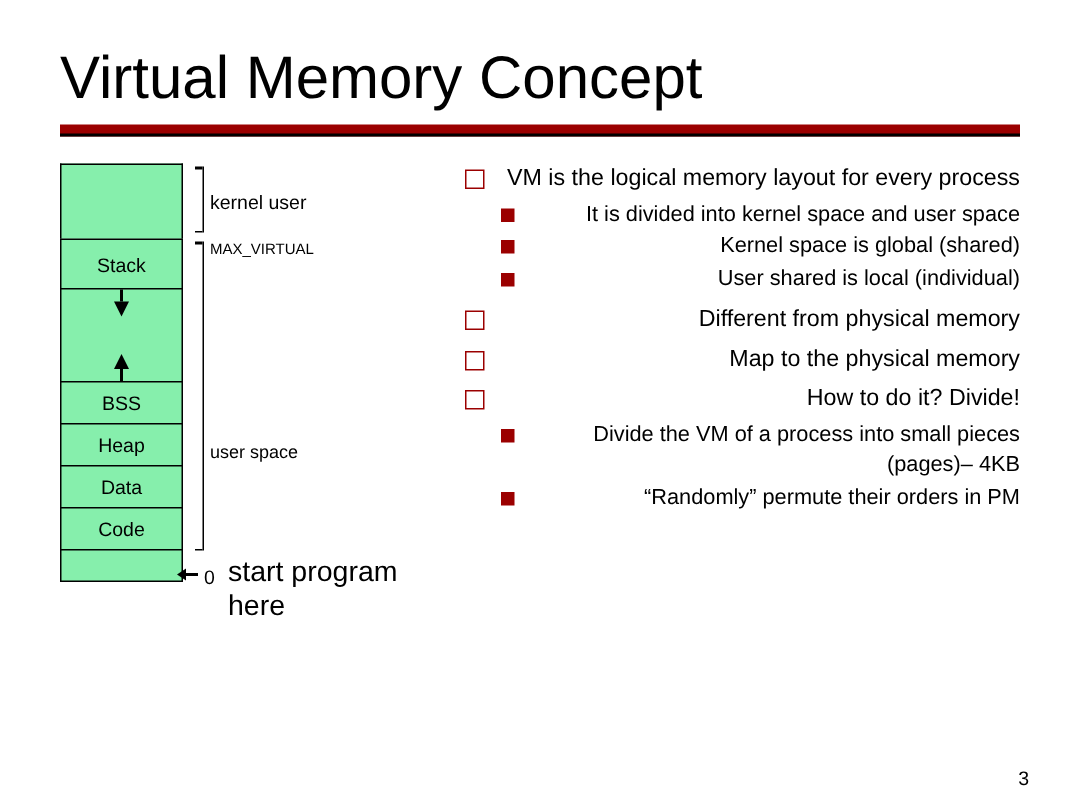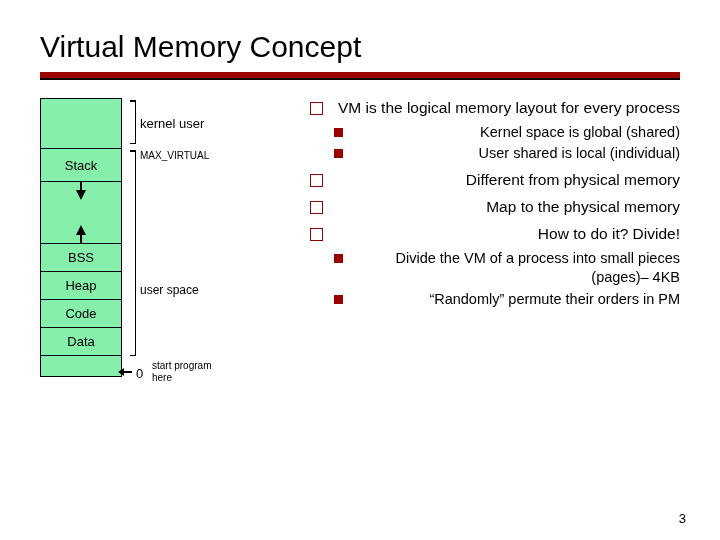--- a/index.html
+++ b/index.html
@@ -8,21 +8,21 @@
     height: 540px;
     background: #fff;
     font-family: Verdana, Geneva, sans-serif;
     position: relative;
     overflow: hidden;
   }
   .slide {
     padding: 30px 40px 20px 40px;
   }
   .title {
-    font-size: 30px;
+    font-size: 40px;
     font-weight: normal;
     color: #000;
     margin-bottom: 8px;
   }
   .title-underline {
     height: 8px;
     background: #9b0000;
     border-bottom: 2px solid #000;
     margin-bottom: 18px;
   }
@@ -104,21 +104,21 @@
     font-size: 12px;
   }
   .label-zero {
     position: absolute;
     left: 96px; top: 268px;
     font-size: 13px;
   }
   .label-start {
     position: absolute;
     left: 112px; top: 262px;
-    font-size: 10px;
+    font-size: 19px;
     line-height: 1.2;
   }
   .brace {
     position: absolute;
     left: 82px;
     width: 14px;
     border-right: 1.5px solid #000;
   }
   .brace-kernel { top: 2px; height: 44px; }
   .brace-kernel::before, .brace-kernel::after,
@@ -190,40 +190,41 @@
     <div class="diagram-col">
       <div class="mem-stack">
         <div class="mem-box box-kernel"></div>
         <div class="mem-box box-stack">Stack</div>
         <div class="mem-box box-gap">
           <div class="arrow-down"></div>
           <div class="arrow-up"></div>
         </div>
         <div class="mem-box box-bss">BSS</div>
         <div class="mem-box box-heap">Heap</div>
+        <div class="mem-box box-data">Data</div>
         <div class="mem-box box-code">Code</div>
-        <div class="mem-box box-data">Data</div>
         <div class="mem-box box-bottom"></div>
       </div>
       <div class="brace brace-kernel"></div>
       <div class="brace brace-user"></div>
       <div class="tick-zero"></div>
 
       <div class="label-kernel">kernel user</div>
       <div class="label-maxv">MAX_VIRTUAL</div>
       <div class="label-user">user space</div>
       <div class="label-zero">0</div>
       <div class="label-start">start program<br>here</div>
     </div>
 
     <div class="bullets">
       <ul class="lvl1">
         <li>
           <span>VM is the logical memory layout for every process</span>
           <ul class="lvl2">
+            <li>It is divided into kernel space and user space</li>
             <li>Kernel space is global (shared)</li>
             <li>User shared is local (individual)</li>
           </ul>
         </li>
         <li>Different from physical memory</li>
         <li>Map to the physical memory</li>
         <li>
           <span>How to do it? Divide!</span>
           <ul class="lvl2">
             <li>Divide the VM of a process into small pieces (pages)– 4KB</li>

